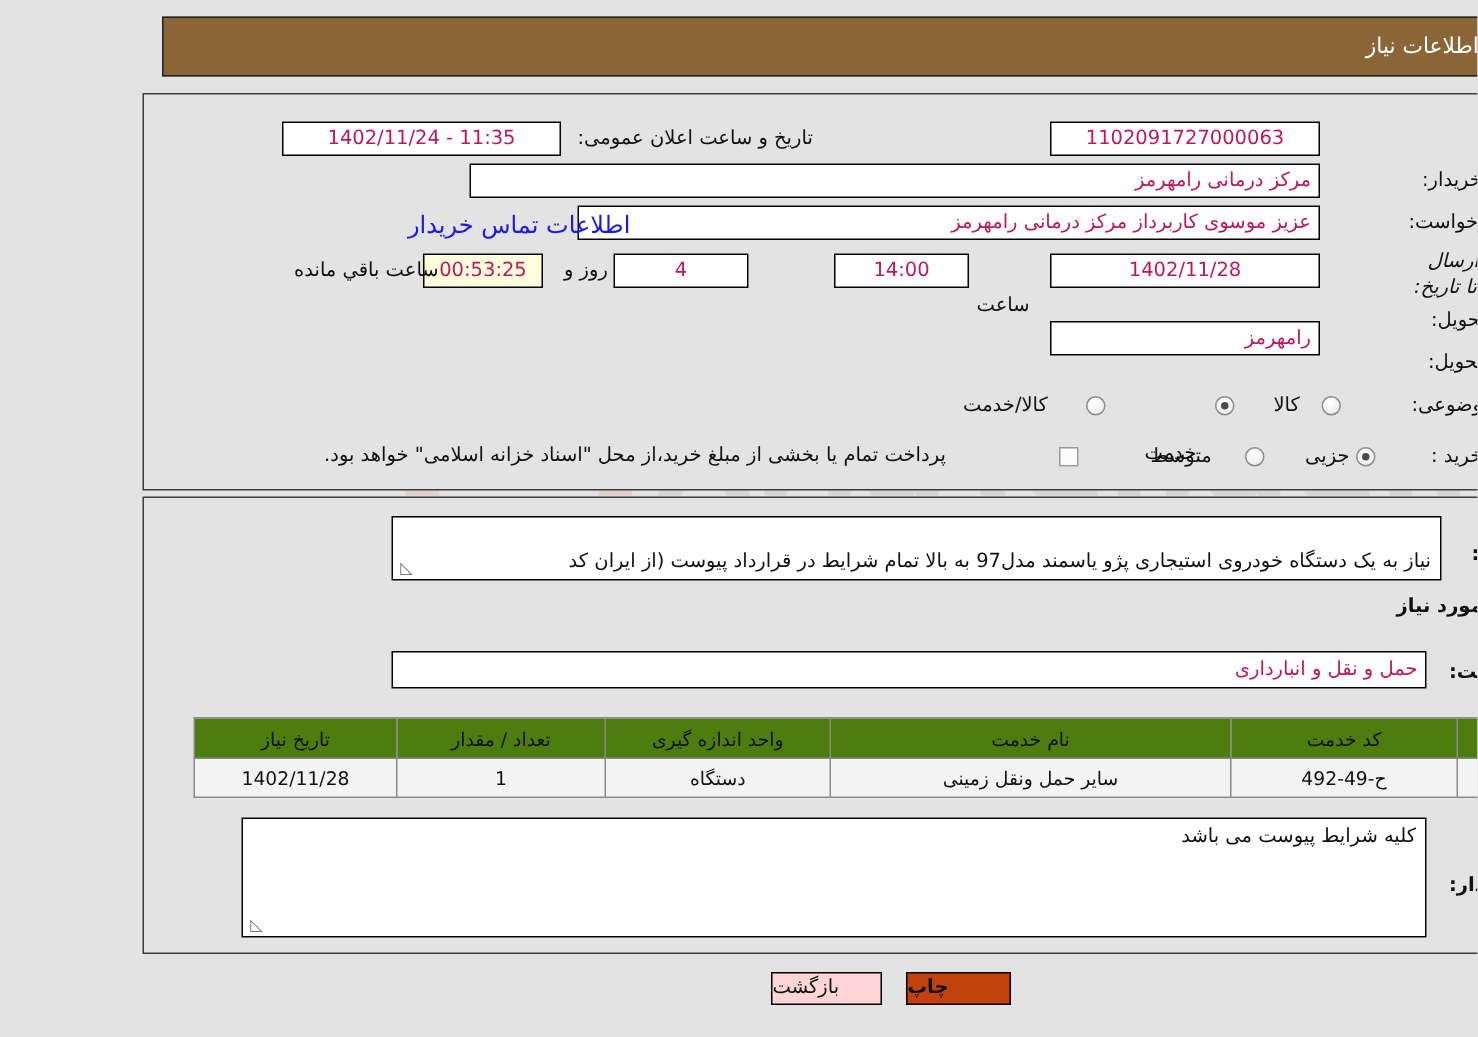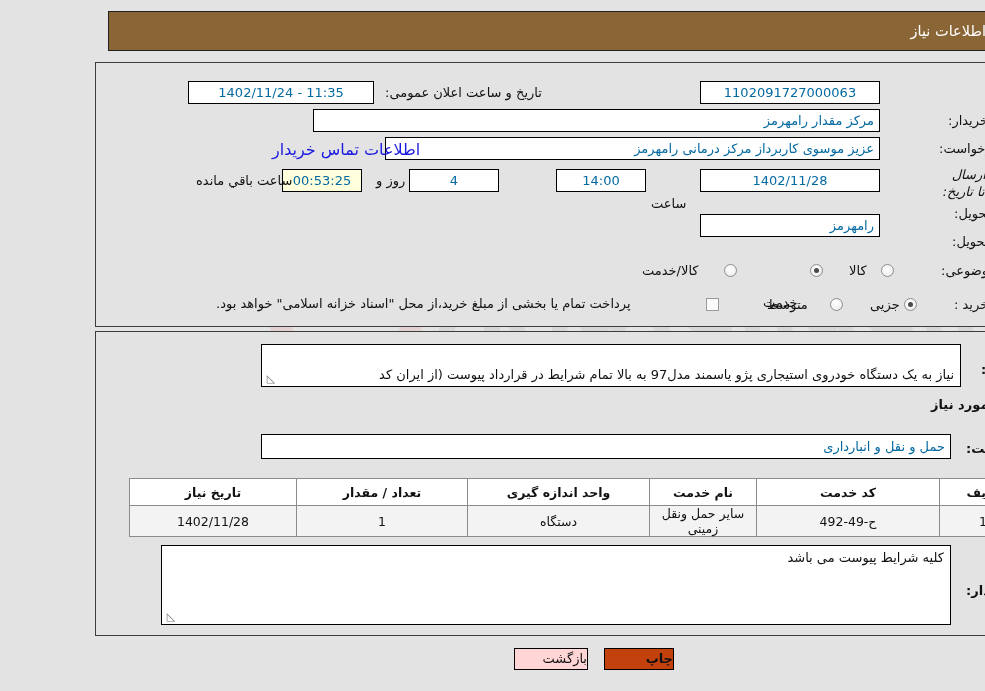--- a/index.html
+++ b/index.html
@@ -81,21 +81,21 @@
   }
 
   
   .ibox {
     position: absolute;
     background: #ffffff;
     border: 1px solid #000;
     box-sizing: border-box;
     font-family: "DejaVu Sans", "Liberation Sans", sans-serif;
     font-size: 13px;
-    color: #0369a1;
+    color: #be185d;
     padding: 0 5px;
     line-height: 21px;
     white-space: nowrap;
     overflow: hidden;
     text-align: right;
     height: 23px;
   }
   .ibox.center { text-align: center; }
   .ibox.cream { background: #ffffdd; }
 
@@ -149,47 +149,47 @@
   
   .dtable {
     position: absolute;
     left: 43px; top: 478px;
     width: 898px;
     border-collapse: collapse;
     font-size: 12.5px;
     z-index: 3;
   }
   .dtable th {
-    background: #ffffff;
+    background: #4d7c0f;
     border: 1px solid #8b8b8b;
     color: #111;
-    font-weight: bold;
+    font-weight: normal;
     height: 26px;
-    padding: 0 20px;
+    padding: 0 4px;
     text-align: center;
   }
   .dtable td {
     background: #f3f3f3;
     border: 1px solid #8b8b8b;
     color: #111;
     height: 25px;
     padding: 0 4px;
     text-align: center;
   }
 
   
   .btn {
     position: absolute;
     border: 1px solid #000;
     box-sizing: border-box;
     font-size: 13px;
     color: #111;
     height: 22px;
     line-height: 20px;
-    text-align: right;
+    text-align: left;
     cursor: pointer;
     font-family: "DejaVu Sans", "Liberation Sans", sans-serif;
   }
   .btn.print { background: #c2410c; left: 518px; top: 648px; width: 70px; font-weight: bold; }
   .btn.back  { background: #ffd5d5; left: 428px; top: 648px; width: 74px; }
 </style>
 </head>
 <body>
 
 <div id="page">
@@ -206,21 +206,21 @@
 
   <div class="panel" id="panel-top"></div>
 
   <div class="lbl" style="left:880px; top:84px; width:80px; z-index:3;">شماره نیاز:</div>
   <div class="ibox center" style="left:614px; top:81px; width:180px; z-index:3;">1102091727000063</div>
 
   <div class="lbl" style="left:299px; top:84px; z-index:3;">تاریخ و ساعت اعلان عمومی:</div>
   <div class="ibox center" style="left:102px; top:81px; width:186px; z-index:3;">11:35 - 1402/11/24</div>
 
   <div class="lbl" style="left:862px; top:112px; z-index:3;">نام دستگاه خریدار:</div>
-  <div class="ibox" style="left:227px; top:109px; width:567px; z-index:3;">مرکز مقدار رامهرمز</div>
+  <div class="ibox" style="left:227px; top:109px; width:567px; z-index:3;">مرکز درمانی رامهرمز</div>
 
   <div class="lbl" style="left:853px; top:140px; z-index:3;">ایجاد کننده درخواست:</div>
   <div class="ibox" style="left:299px; top:137px; width:495px; z-index:3;padding-left:28px;">عزیز موسوی کاربرداز مرکز درمانی رامهرمز</div>
   <div class="link" style="left:186px; top:140px; z-index:3;">اطلاعات تماس خریدار</div>
 
   <div class="lbl" style="left:834px; top:166px; width:100px; white-space:normal; text-align:right; z-index:3;font-style:italic;">مهلت ارسال پاسخ: تا تاریخ:</div>
   <div class="ibox center" style="left:614px; top:169px; width:180px; z-index:3;">1402/11/28</div>
   <div class="lbl" style="left:565px; top:172px; z-index:3;margin-top:23px;">ساعت</div>
   <div class="ibox center" style="left:470px; top:169px; width:90px; z-index:3;">14:00</div>
   <div class="ibox center" style="left:323px; top:169px; width:90px; z-index:3;">4</div>

